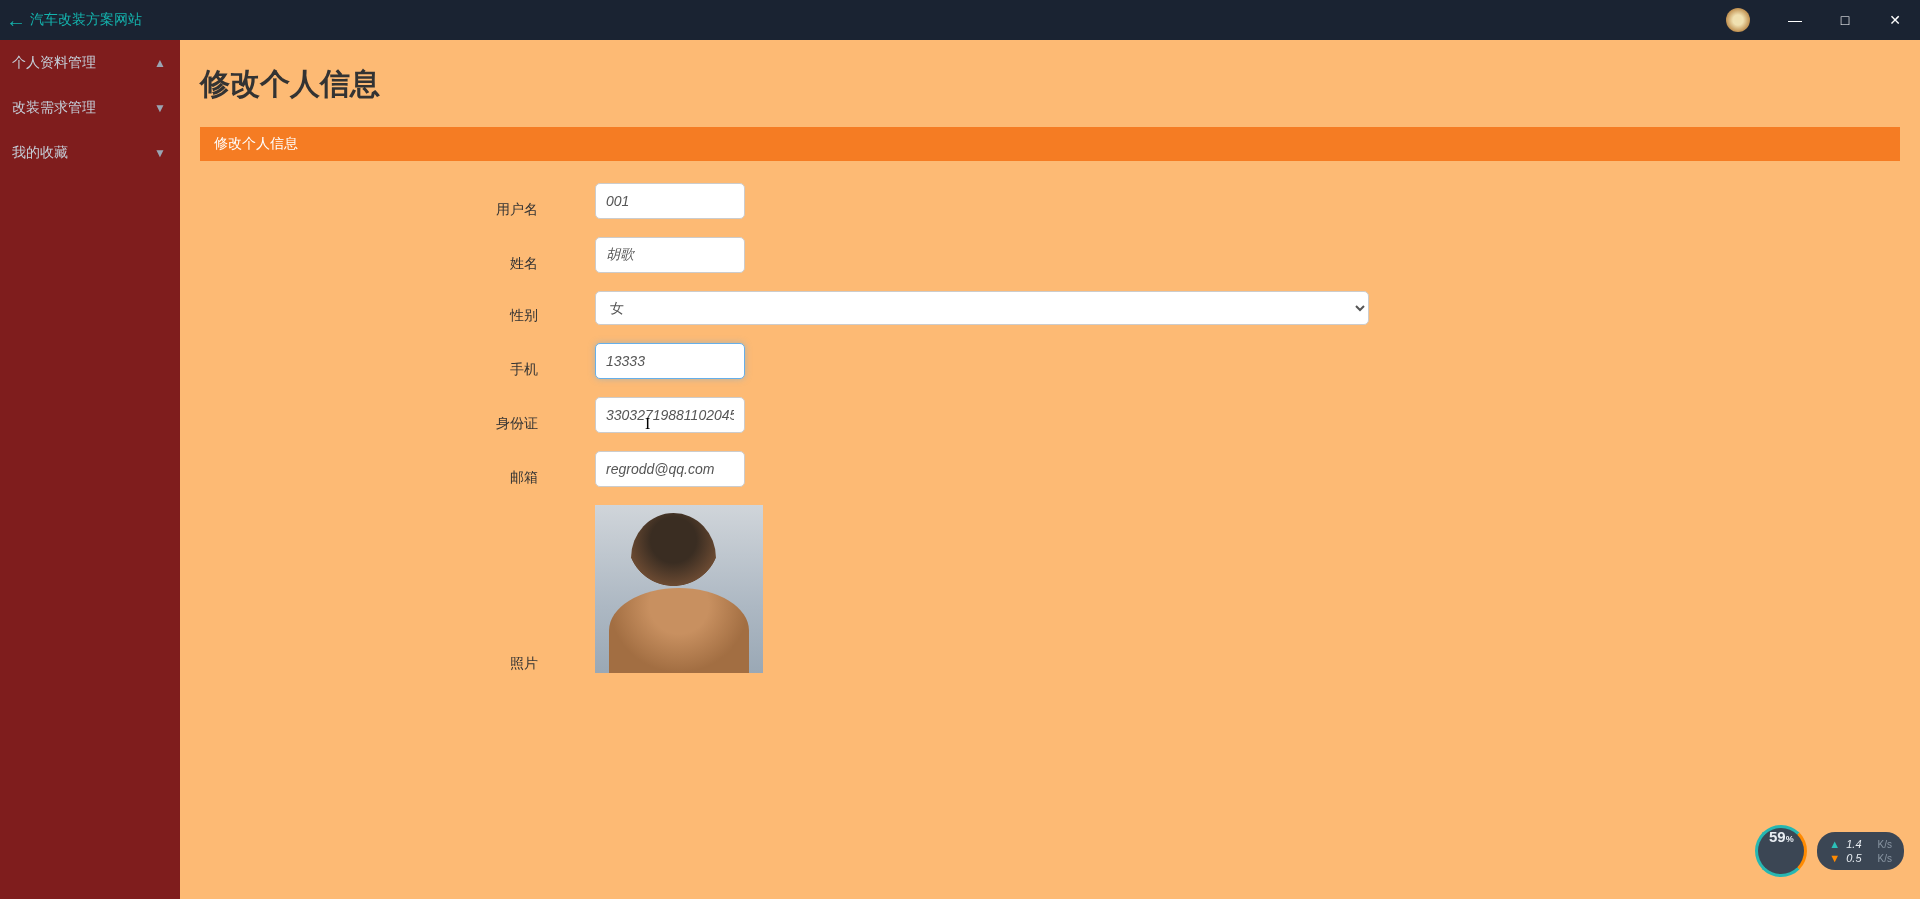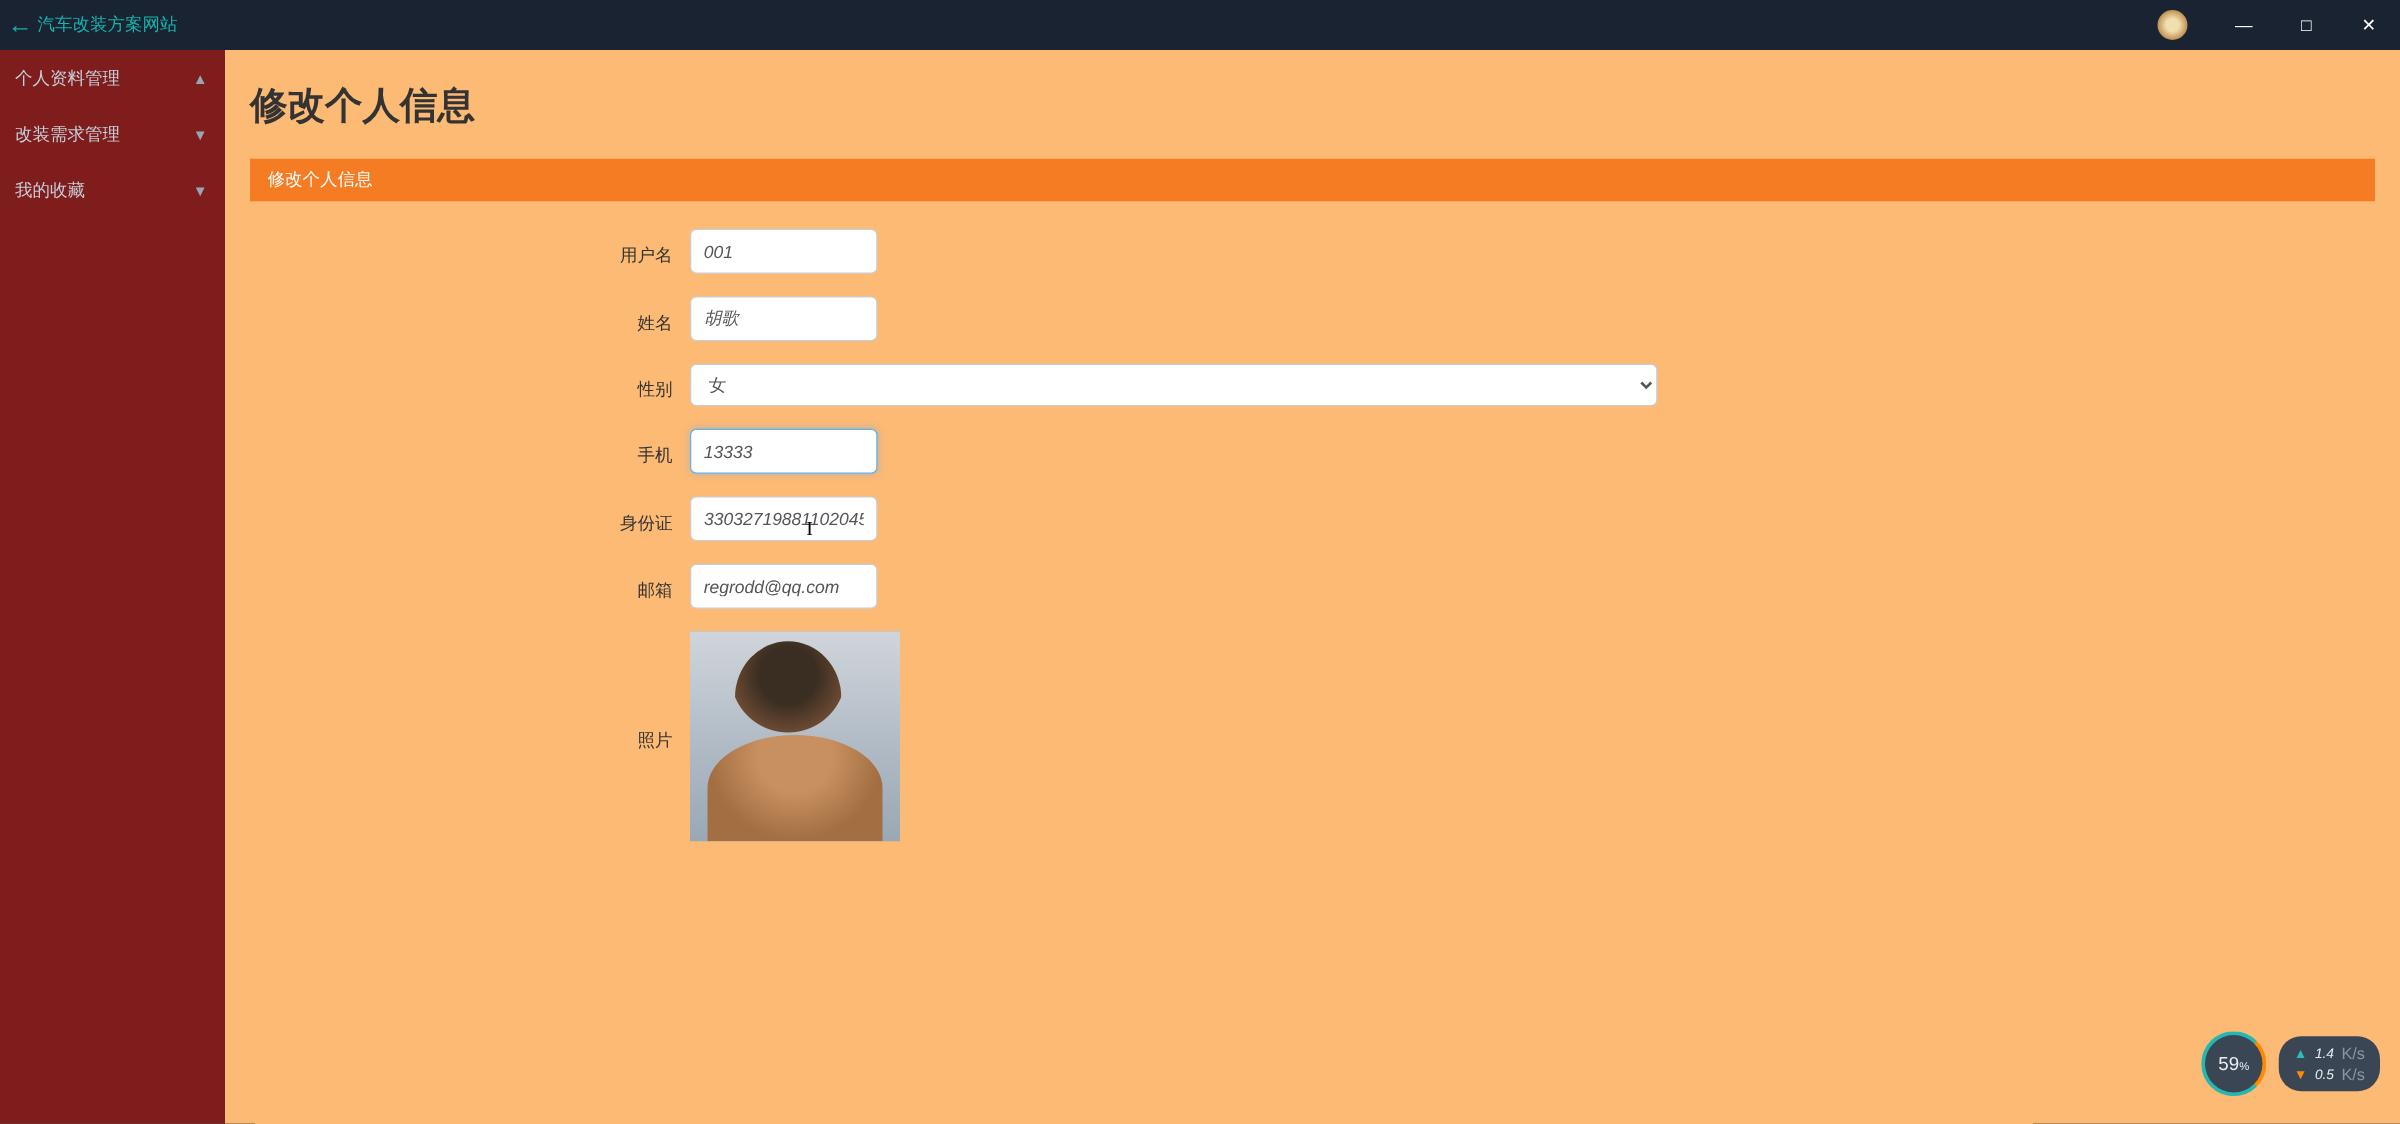--- a/index.html
+++ b/index.html
@@ -107,22 +107,23 @@
       background: #f57c23;
       color: #fff;
       padding: 8px 14px;
       font-size: 14px;
     }
     .panel-body {
       padding: 22px 14px 14px 14px;
     }
     .form-row {
       display: flex;
-      align-items: center;
+      align-items: flex-end;
       margin-bottom: 18px;
+      gap: 43px;
     }
     .form-label {
       width: 338px;
       text-align: right;
       padding-right: 14px;
       padding-top: 8px;
       font-size: 14px;
       color: #333;
       flex-shrink: 0;
     }
@@ -204,25 +205,25 @@
       gap: 10px;
     }
     .net-circle {
       width: 52px;
       height: 52px;
       border-radius: 50%;
       background: #3b4654;
       border: 3px solid #26b7b2;
       border-right-color: #ff8a00;
       display: flex;
-      align-items: center;
+      align-items: flex-start;
       justify-content: center;
       color: #e8edf2;
       font-size: 15px;
-      font-weight: 400;
+      font-weight: 700;
       transform: rotate(0deg);
     }
     .net-circle .pct {
       display: flex;
       align-items: baseline;
     }
     .net-circle .pct .unit {
       font-size: 9px;
     }
     .net-pill {
@@ -237,21 +238,21 @@
     .net-line {
       display: flex;
       align-items: center;
       gap: 6px;
       font-size: 11px;
       color: #ccd3da;
     }
     .net-line .arrow.up { color: #2bbfb8; }
     .net-line .arrow.down { color: #ff8a00; }
     .net-line .val { color: #e8edf2; font-style: italic; }
-    .net-line .unit { font-size: 13px; color: #8a96a3; }
+    .net-line .unit { font-size: 10px; color: #8a96a3; margin-left: 10px; }
     .text-cursor {
       position: absolute;
       left: 645px;
       top: 415px;
       font-size: 16px;
       color: #000;
       pointer-events: none;
       font-family: serif;
     }
   </style>

